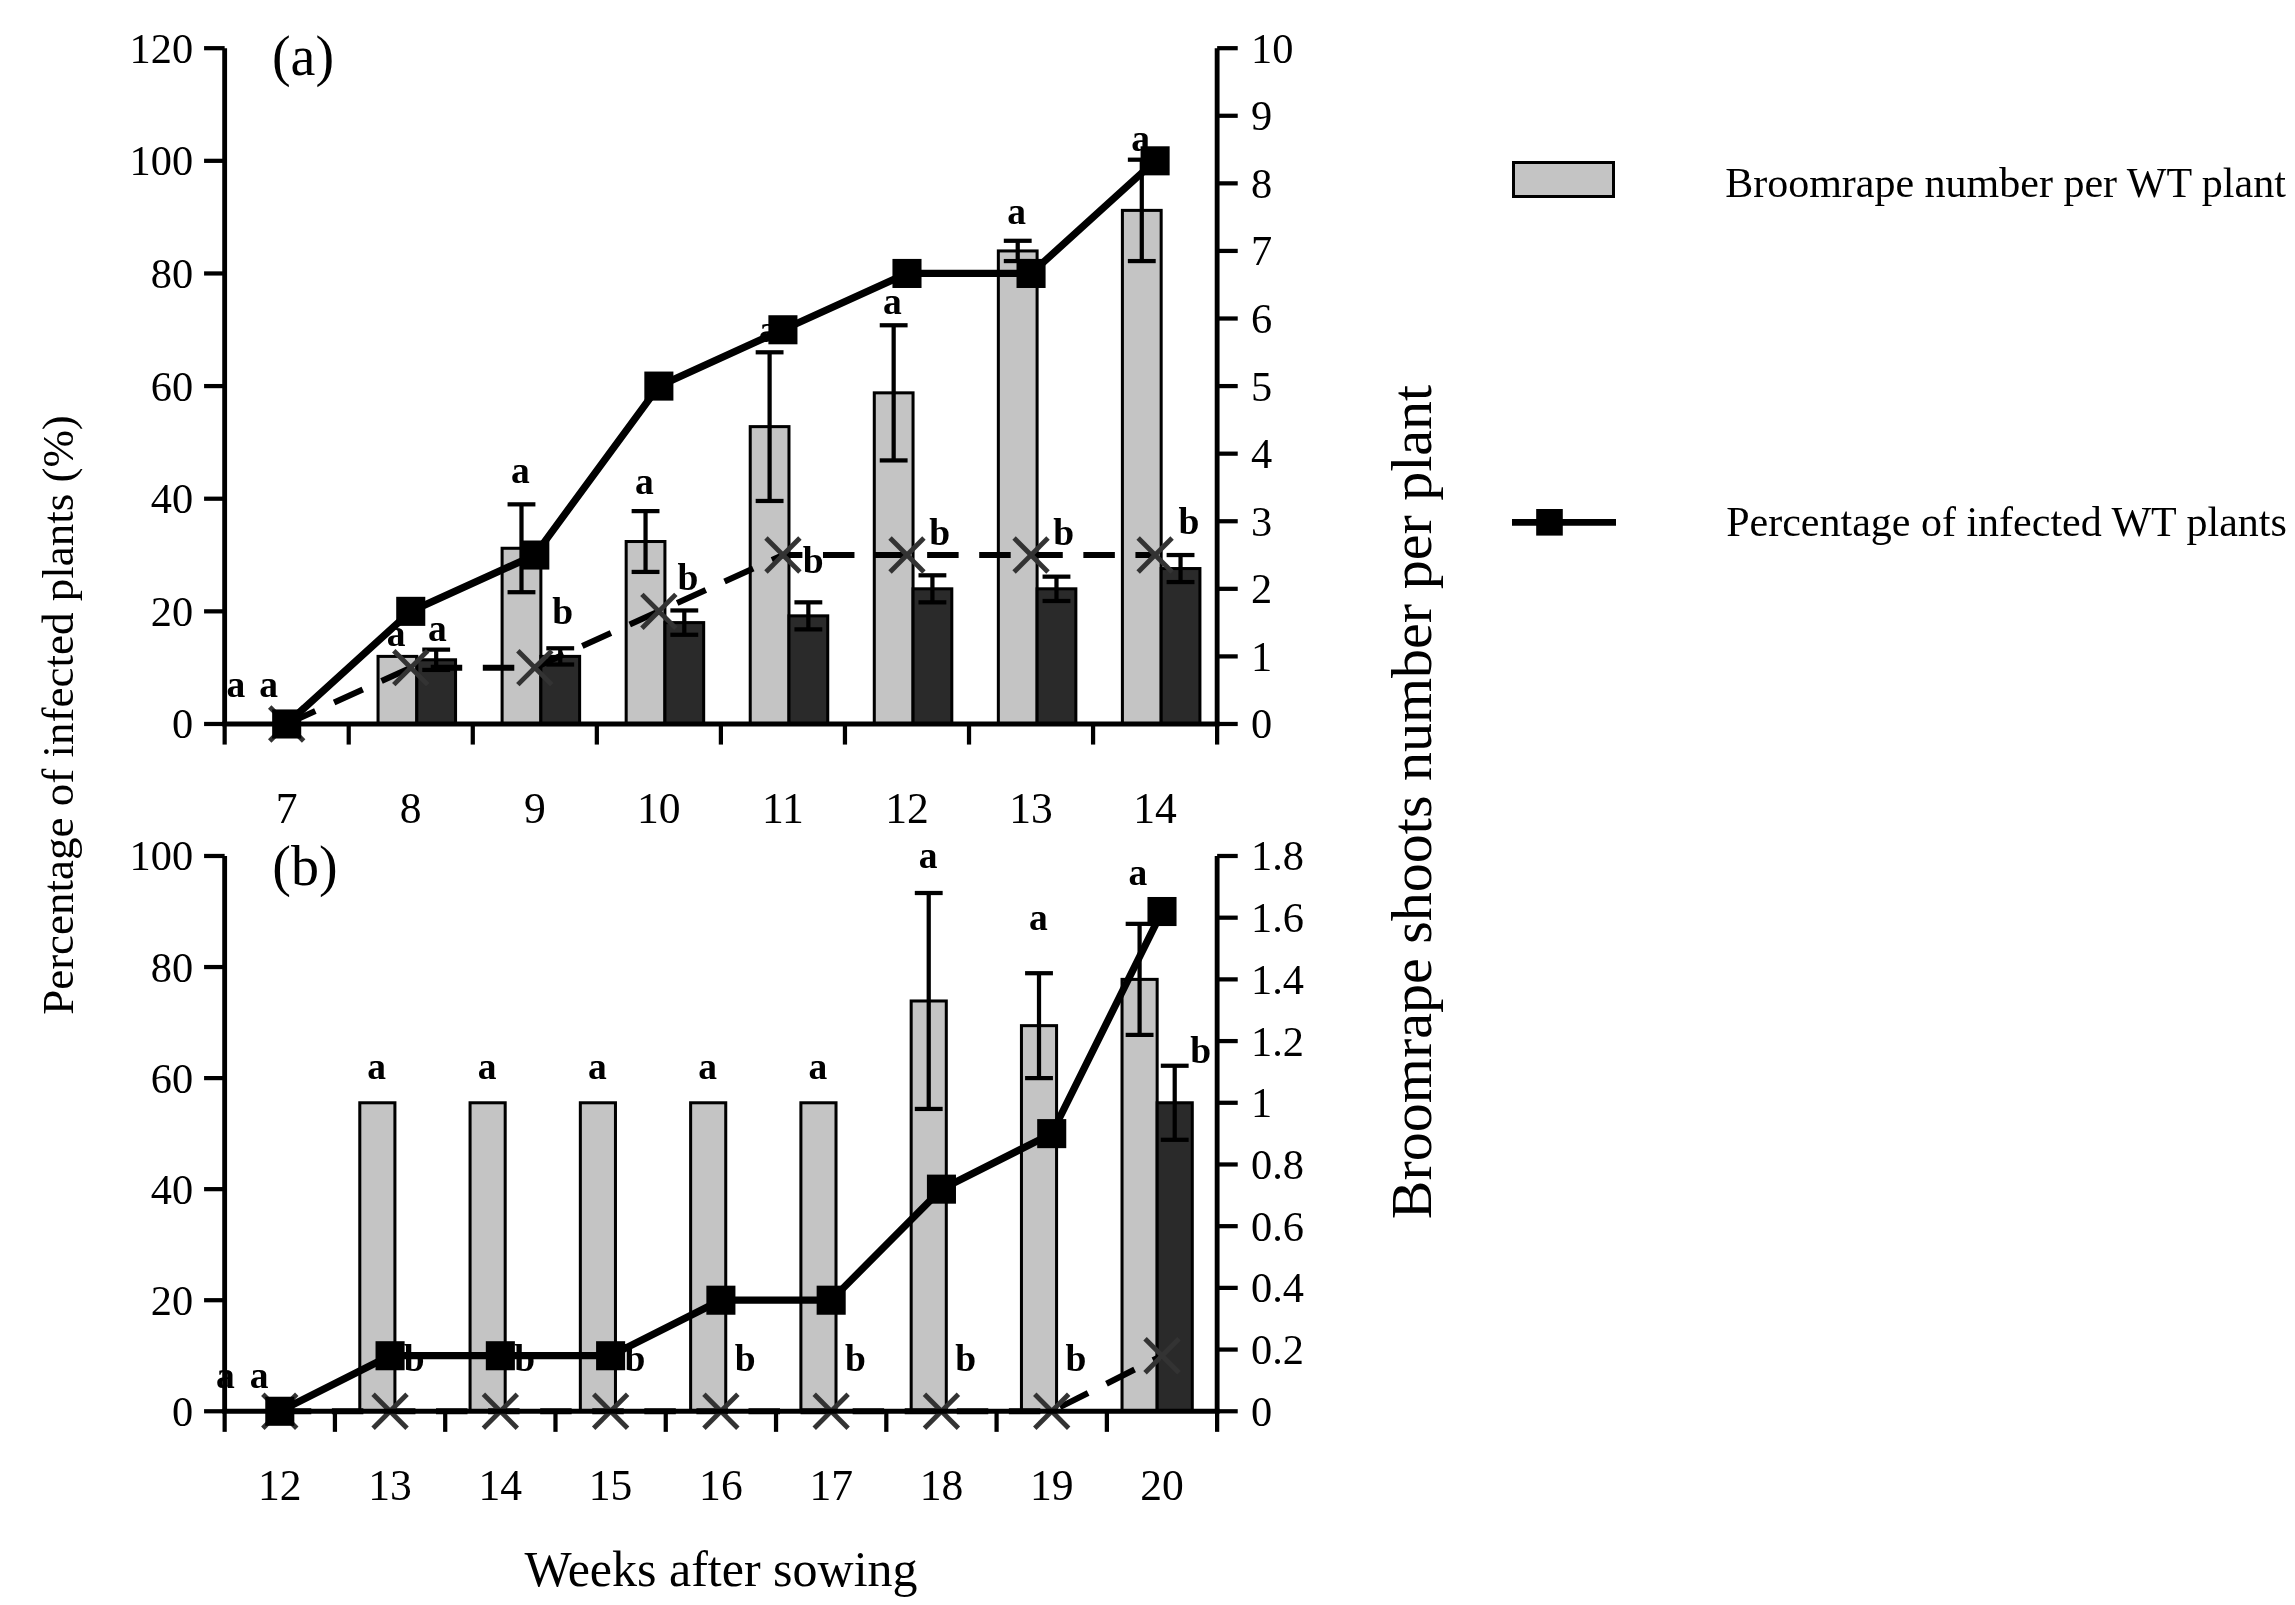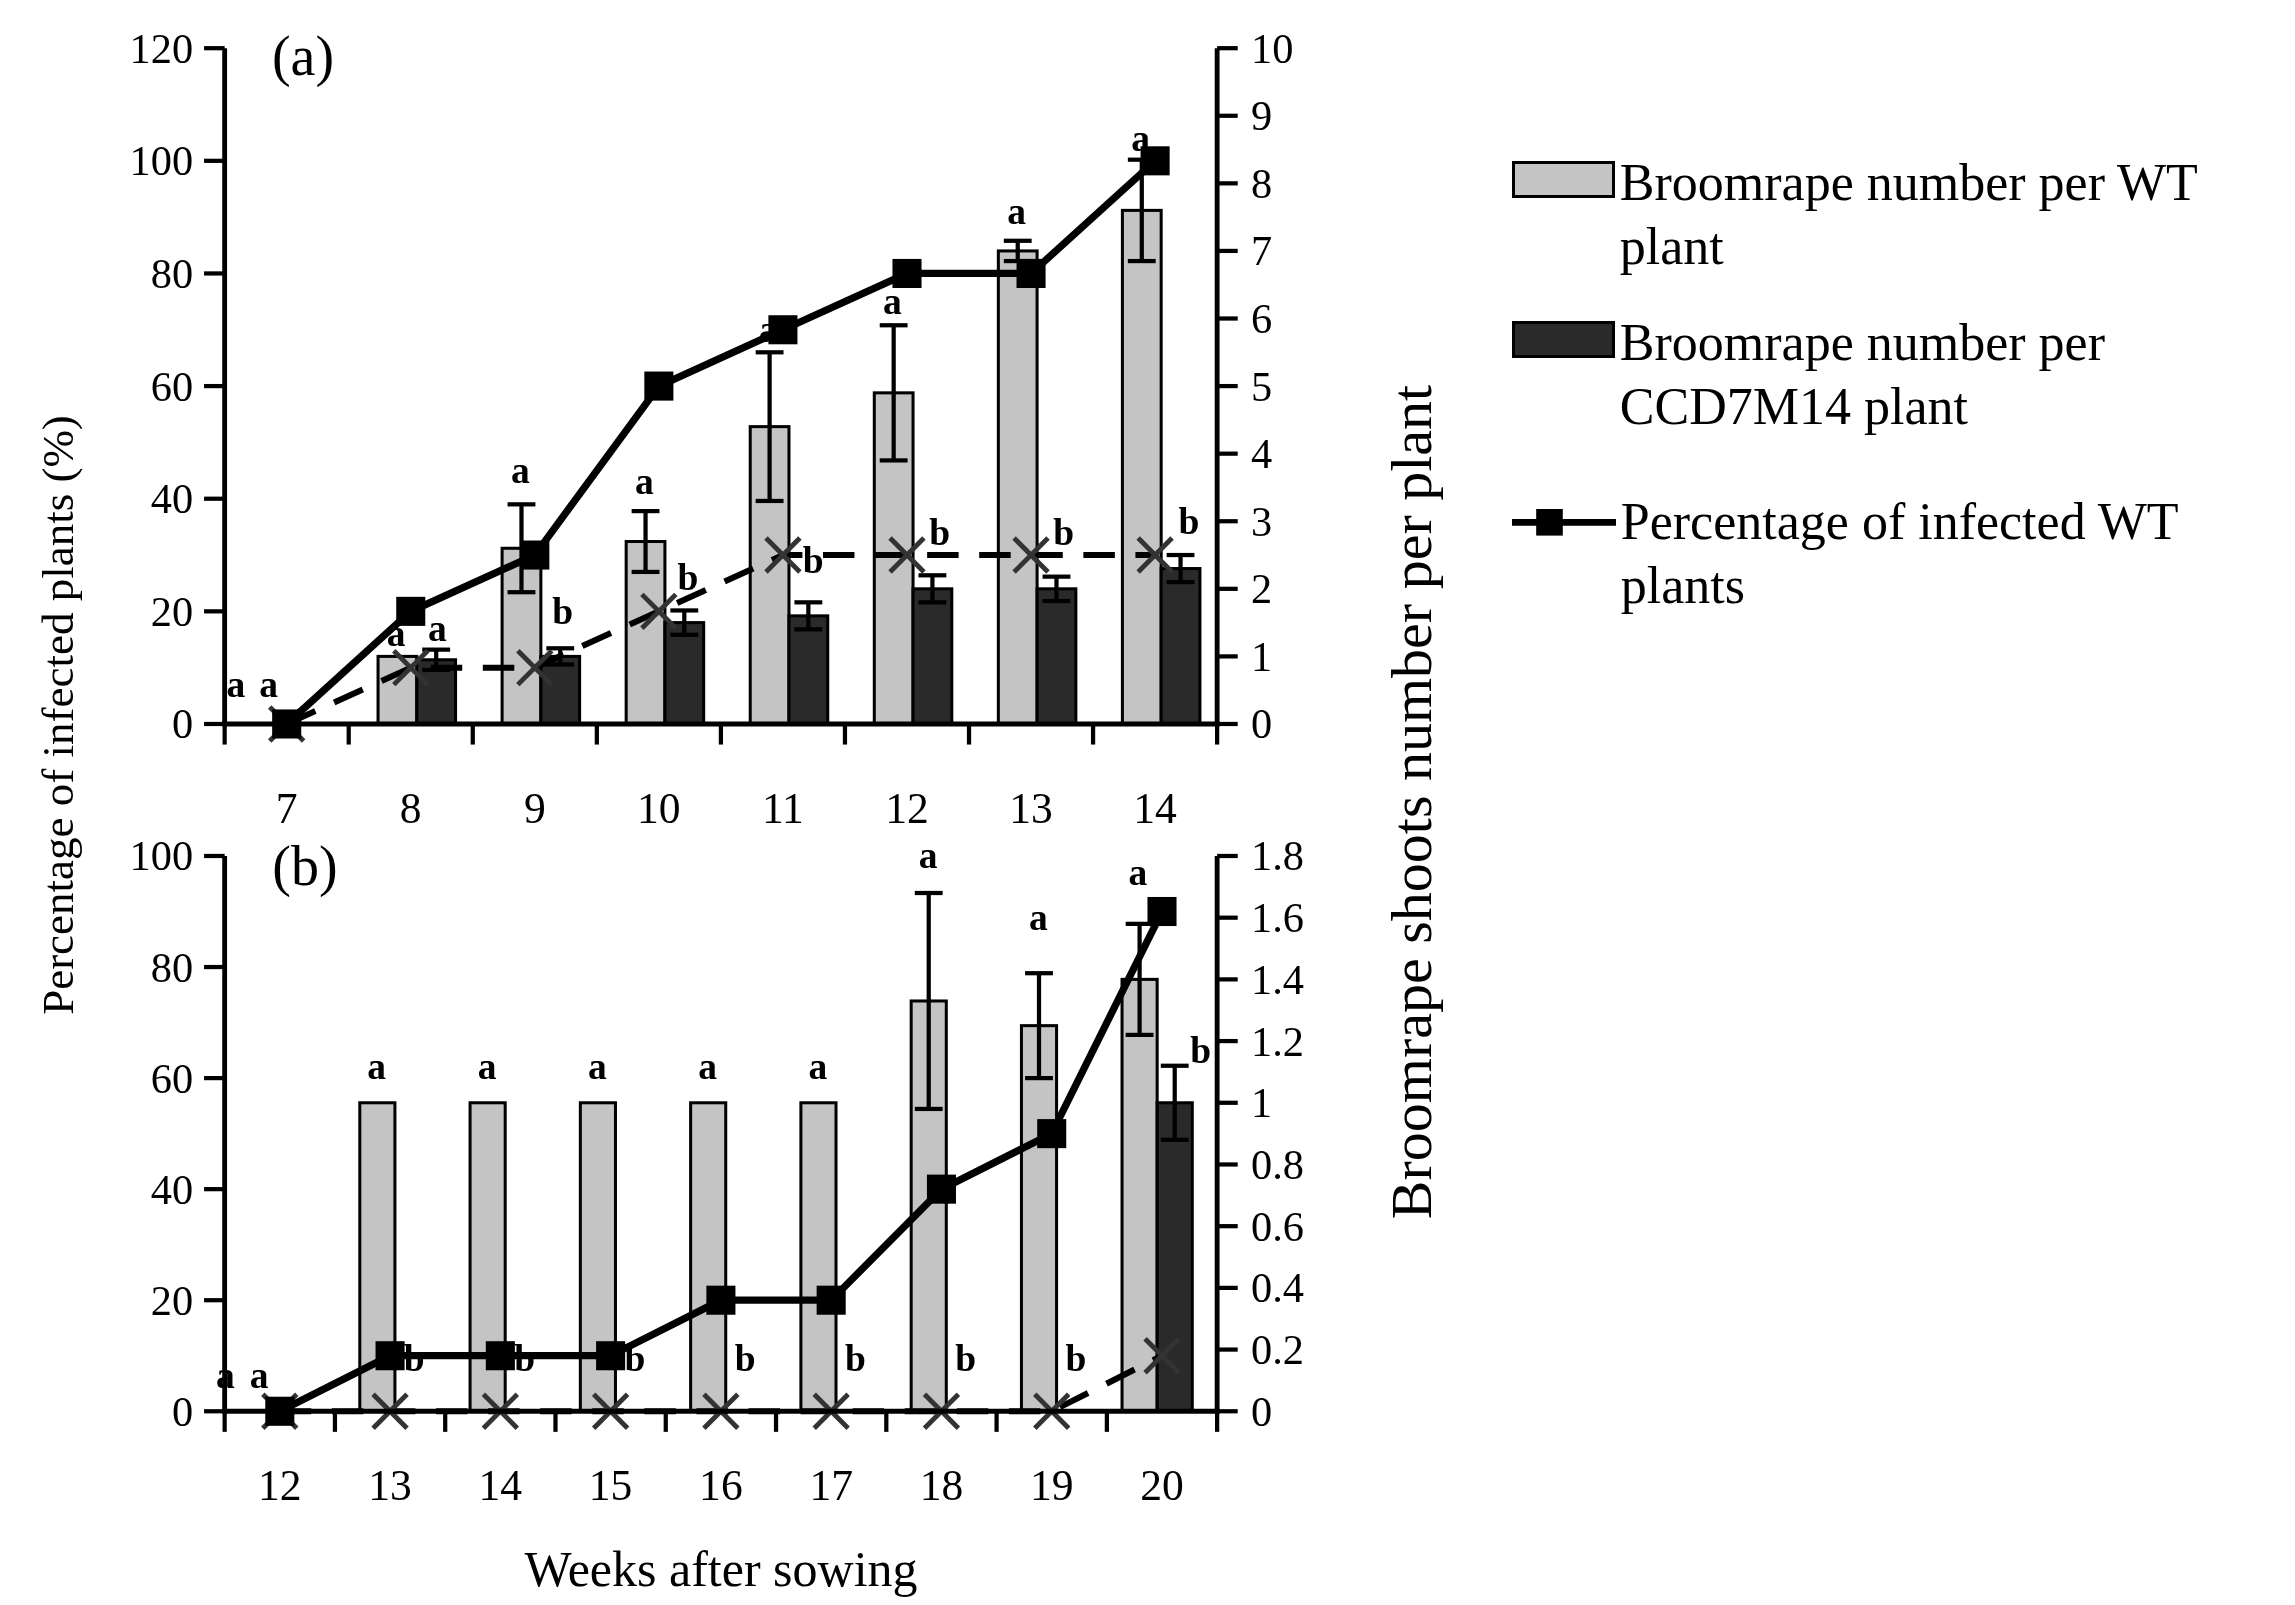--- a/index.html
+++ b/index.html
@@ -10,21 +10,21 @@
   #left-axis-title{left:58px;top:715px;transform:translate(-50%,-50%) rotate(-90deg);font-size:45px;}
   #right-axis-title{left:1411px;top:802px;transform:translate(-50%,-50%) rotate(-90deg);font-size:58px;}
   #x-axis-title{left:721px;top:1569px;transform:translate(-50%,-50%);font-size:50px;}
   .panel-label{position:absolute;transform:translate(-50%,-50%);font-size:56px;}
   #panel-a-label{left:303px;top:56px;}
   #panel-b-label{left:305px;top:866px;}
   #legend{position:absolute;left:1512px;top:0;width:783px;height:1606px;}
   .lg-row{position:absolute;left:0;display:flex;align-items:flex-start;width:781px;}
   .lg-swatch{flex:0 0 auto;margin-right:4.8px;}
   .lg-bar{width:97px;height:31.5px;border:3.6px solid #000;margin-top:9.7px;}
-  .lg-text{font-size:52px;line-height:64px;width:666px;}
+  .lg-text{font-size:42px;line-height:64px;width:666px;text-align:right;}
 </style>
 </head>
 <body>
 
 <div id="page">
 
   <svg id="chart-svg" viewBox="0 0 3790 2651" xmlns="http://www.w3.org/2000/svg">
       <g font-family="&quot;Liberation Serif&quot;,&quot;DejaVu Serif&quot;,serif" fill="#000">
         <rect x="624.3125" y="1083.4" width="64" height="111.59999999999991" fill="#c4c4c4" stroke="#000" stroke-width="5"></rect>
         <rect x="688.3125" y="1088.98" width="64" height="106.01999999999998" fill="#2a2a2a" stroke="#000" stroke-width="5"></rect>
@@ -345,26 +345,20 @@
 
   <div id="legend">
 
     <div class="lg-row" style="top:151px">
       <span class="lg-swatch">
         <span class="lg-bar" style="display:block;background:#c4c4c4;"></span>
       </span>
       <div class="lg-text">Broomrape number per WT plant</div>
     </div>
 
-    <div class="lg-row" style="top:311px">
-      <span class="lg-swatch">
-        <span class="lg-bar" style="display:block;background:#2a2a2a;"></span>
-      </span>
-      <div class="lg-text">Broomrape number per CCD7M14 plant</div>
-    </div>
 
     <div class="lg-row" style="top:490px">
       <span class="lg-swatch">
         <svg width="104" height="64" viewBox="0 0 172 105">
           <line x1="0" y1="53" x2="172" y2="53" stroke="#000" stroke-width="11"></line>
           <rect x="40" y="31" width="44" height="44" fill="#000"></rect>
         </svg>
       </span>
       <div class="lg-text">Percentage of infected WT plants</div>
     </div>

